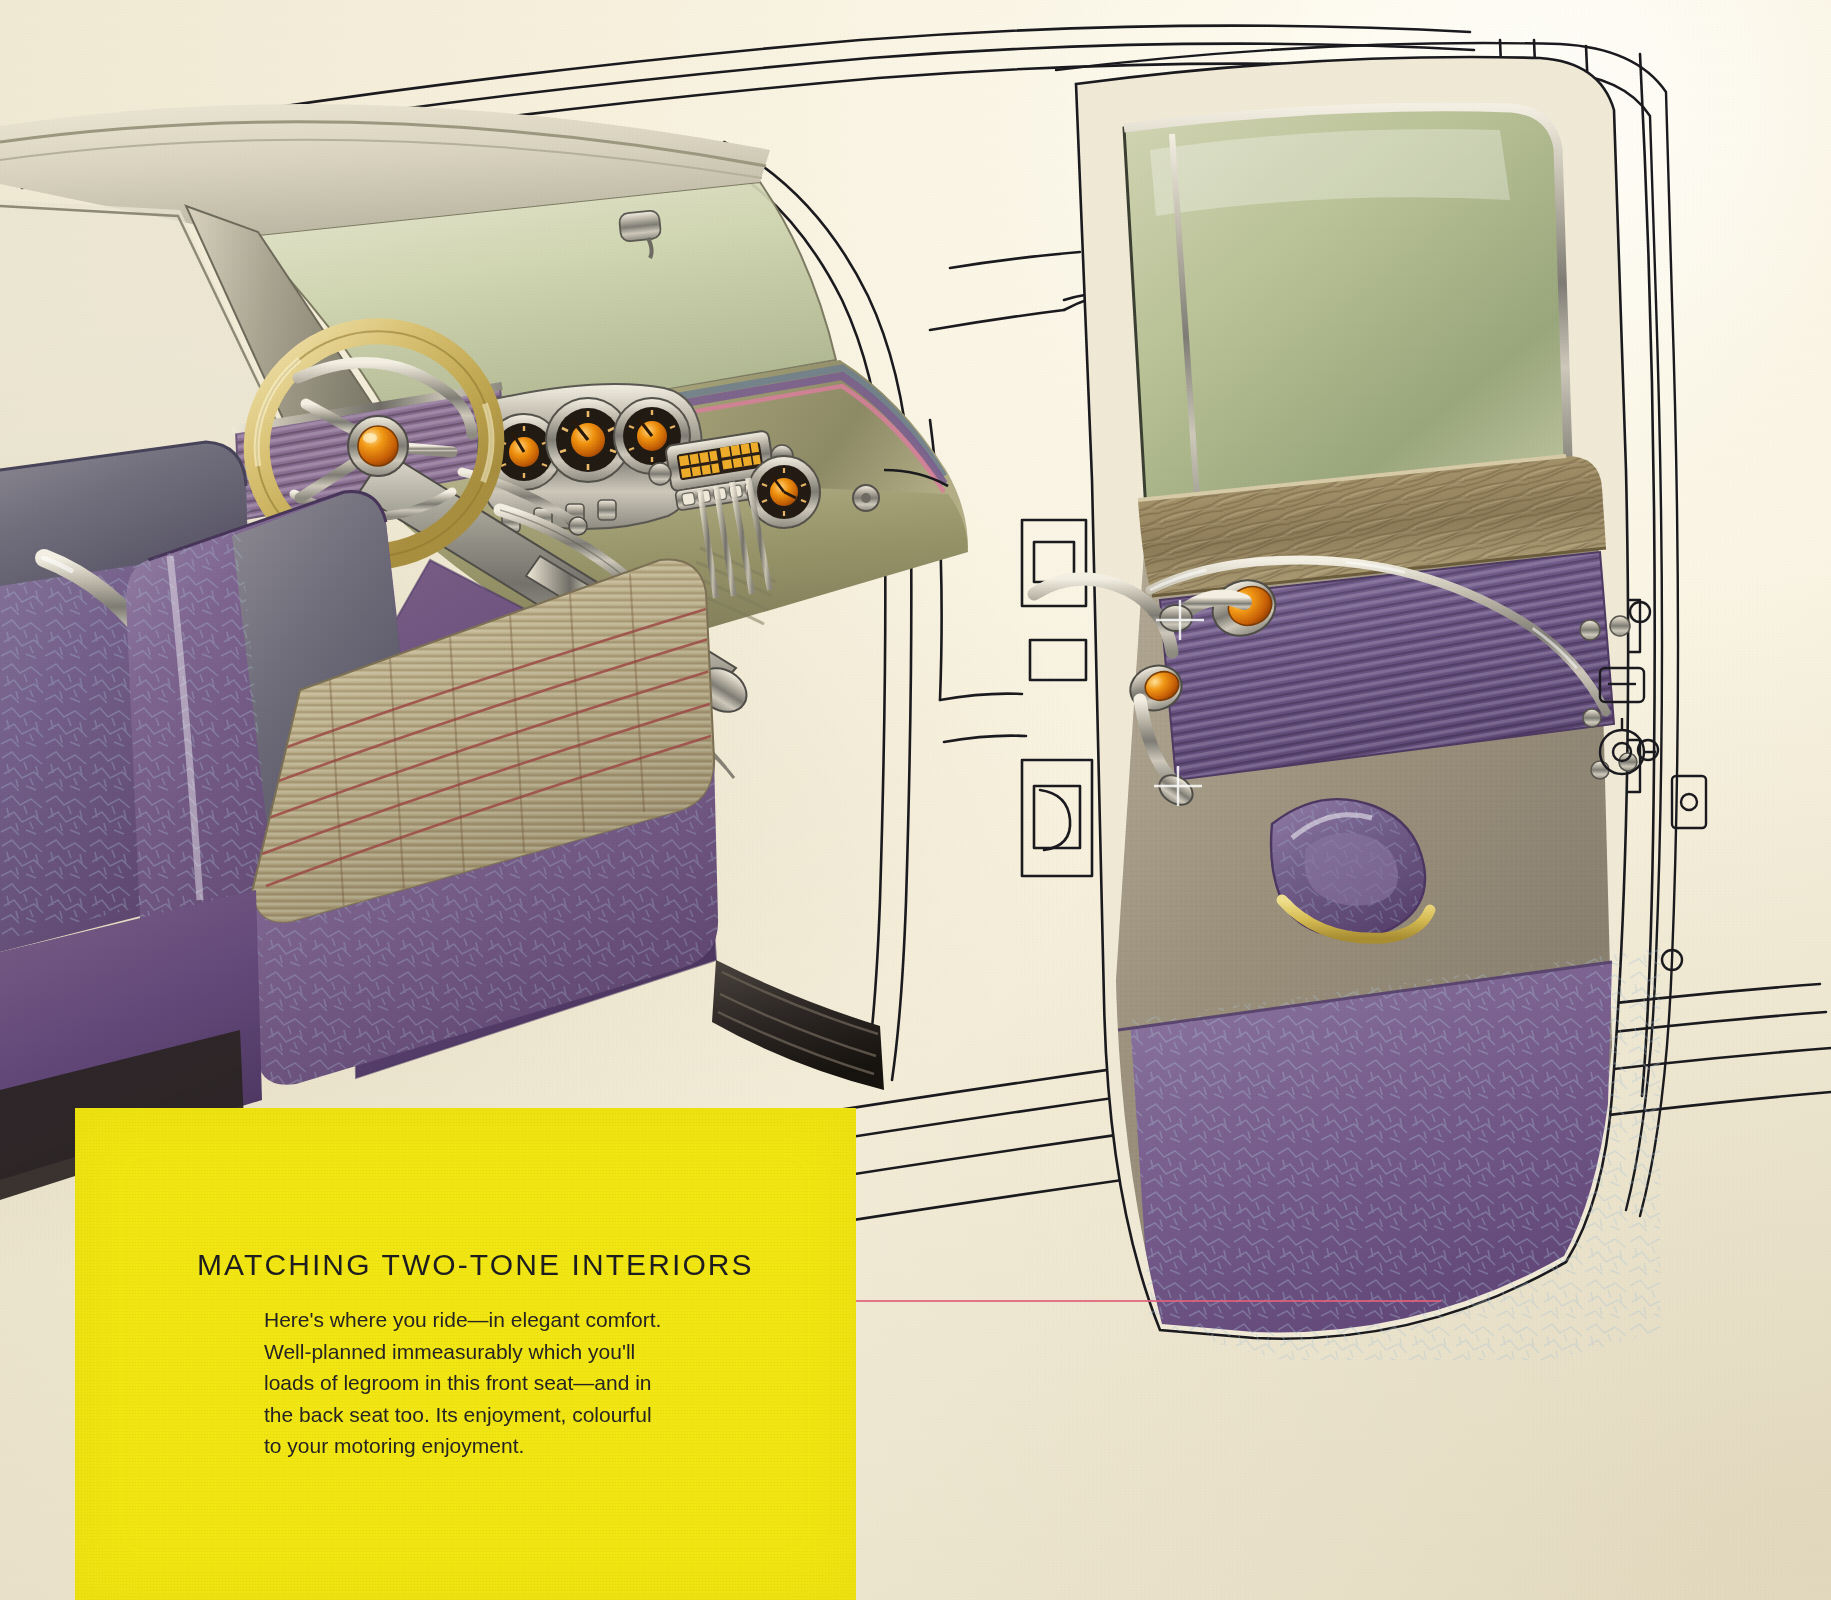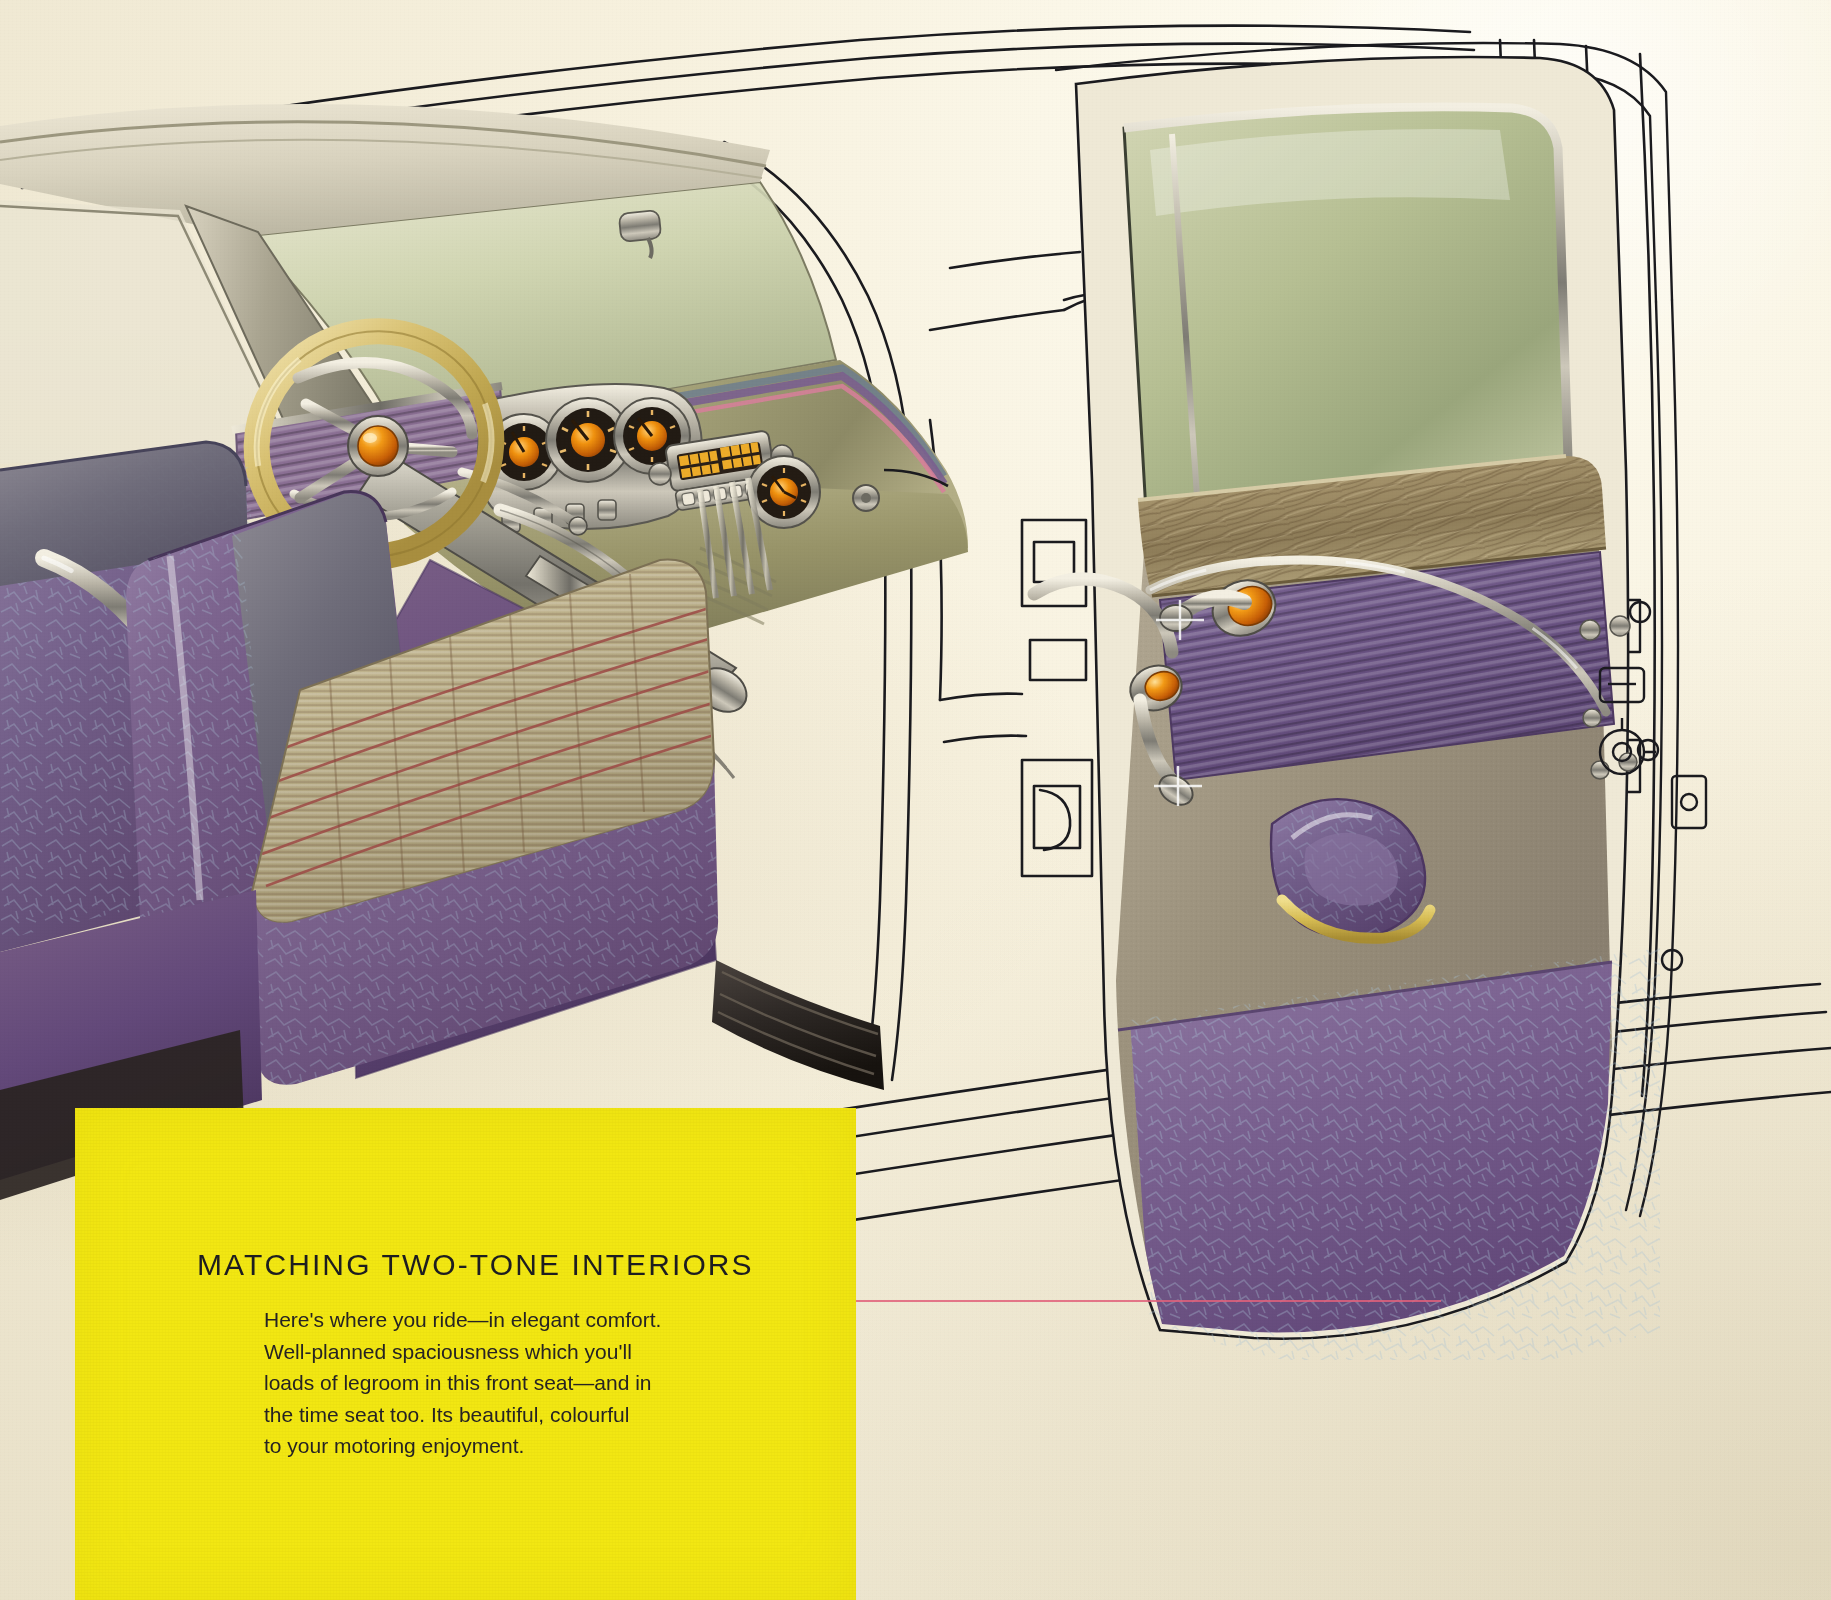--- a/index.html
+++ b/index.html
@@ -763,20 +763,20 @@
 
   <div class="paper-grain"></div>
 
   <div class="red-rule" style="left:856px; top:1300px; width:585px;"></div>
 
   <div id="caption-panel">
     <div class="grain"></div>
     <div id="caption-heading">MATCHING TWO-TONE INTERIORS</div>
     <div id="caption-body">
       <div>Here's where you ride—in elegant comfort.</div>
-      <div>Well-planned spaciousness which you'll</div>
+      <div>Well-planned immeasurably which you'll</div>
       <div>loads of legroom in this front seat—and in</div>
-      <div>the time seat too. Its beautiful, colourful</div>
+      <div>the back seat too. Its enjoyment, colourful</div>
       <div>to your motoring enjoyment.</div>
     </div>
   </div>
 
 </div>
 
 </body></html>

